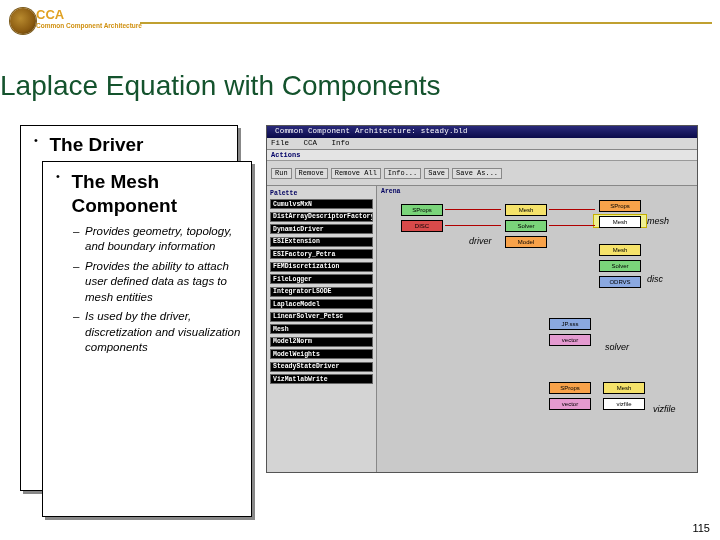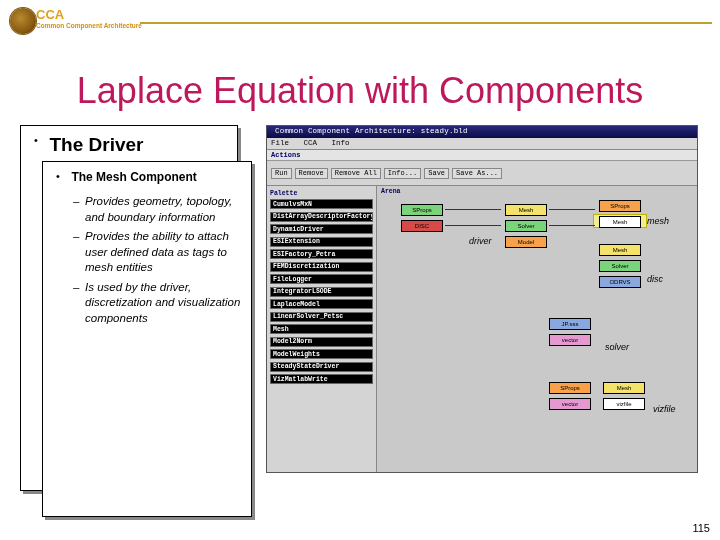--- a/index.html
+++ b/index.html
@@ -37,24 +37,24 @@
     font-weight: bold;
   }
   .hr-line {
     position: absolute;
     left: 140px; right: 8px; top: 22px;
     height: 2px; background: #c0a030;
   }
   .title {
     position: absolute;
     left: 0; right: 0; top: 70px;
-    text-align: center;
-    font-size: 36px;
+    text-align: left;
+    font-size: 28px;
     font-weight: 400;
-    color: #be185d;
+    color: #14532d;
     font-family: Arial, sans-serif;
   }
   .content {
     position: absolute;
     left: 20px; top: 125px;
   }
   .box-driver {
     position: absolute;
     left: 0; top: 0;
     width: 218px; height: 366px;
@@ -82,21 +82,21 @@
     border: 1px solid #000;
     background: #fff;
     box-shadow: 3px 3px 0 #888;
   }
   .mesh-title {
     padding: 8px 6px 4px 6px;
   }
   .mesh-title .bullet-dot { font-size: 11px; }
   .mesh-title-text {
     display: inline-block;
-    font-size: 12px; font-weight: bold;
+    font-size: 19px; font-weight: bold;
     line-height: 1.25;
     width: 160px;
     vertical-align: top;
   }
   .mesh-list {
     padding: 2px 6px 6px 30px;
   }
   .mesh-item {
     font-size: 11.5px;
     line-height: 1.35;

